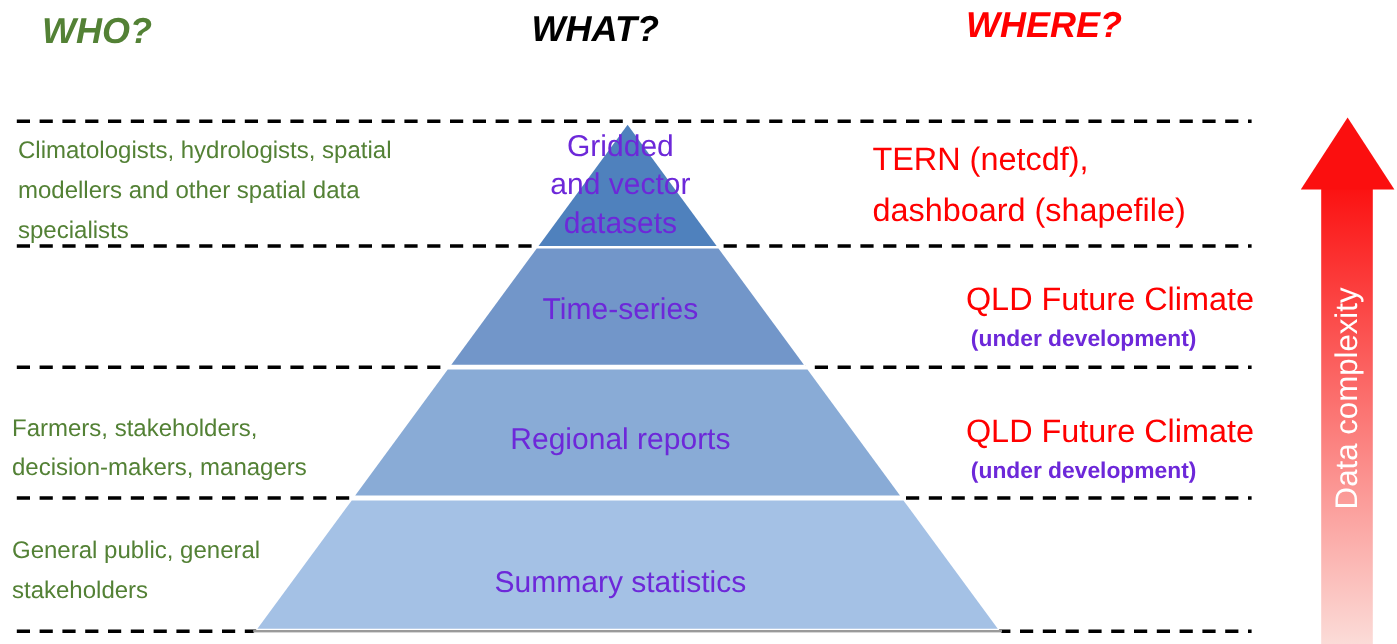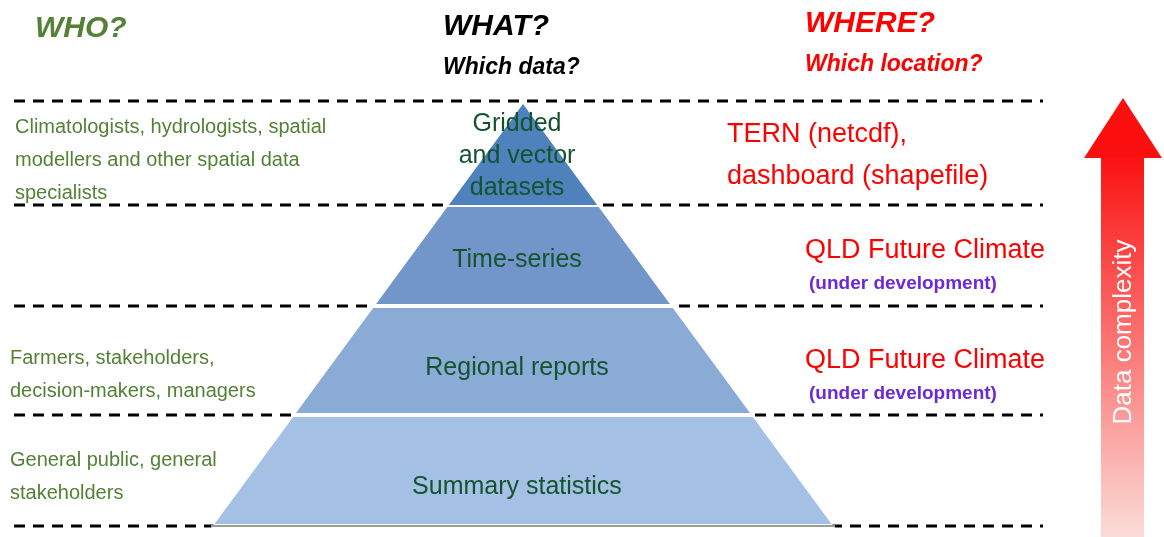--- a/index.html
+++ b/index.html
@@ -24,21 +24,21 @@
   
   .who-text {
     color: #538135;
     font-size: 20px;
     line-height: 33px;
     white-space: pre-line;
   }
 
   
   .pyr-label {
-    color: #14532d;
+    color: #6d28d9;
     font-size: 25px;
     line-height: 32px;
     text-align: center;
     white-space: pre-line;
     width: 320px;
     left: 357px;
   }
 
   
   .where-main {
@@ -104,26 +104,24 @@
       <polygon points="1084,158 1123,98 1162,158" fill="#fb0f0f"></polygon>
     </g>
   </svg>
 
   <div class="abs hdr green" style="left:35px; top:10px;">
     <div class="hdr-title">WHO?</div>
   </div>
 
   <div class="abs hdr black" style="left:443px; top:8px;">
     <div class="hdr-title">WHAT?</div>
-    <div class="hdr-sub">Which data?</div>
   </div>
 
   <div class="abs hdr red" style="left:805px; top:5px;">
     <div class="hdr-title">WHERE?</div>
-    <div class="hdr-sub">Which location?</div>
   </div>
 
   <div class="abs who-text" style="left:15px; top:110px; width:400px;">Climatologists, hydrologists, spatial
 modellers and other spatial data
 specialists</div>
   <div class="abs who-text" style="left:10px; top:443px; width:400px;">General public, general
 stakeholders</div>
   <div class="abs who-text" style="left:10px; top:341px; width:400px;">Farmers, stakeholders,
 decision-makers, managers</div>
 

